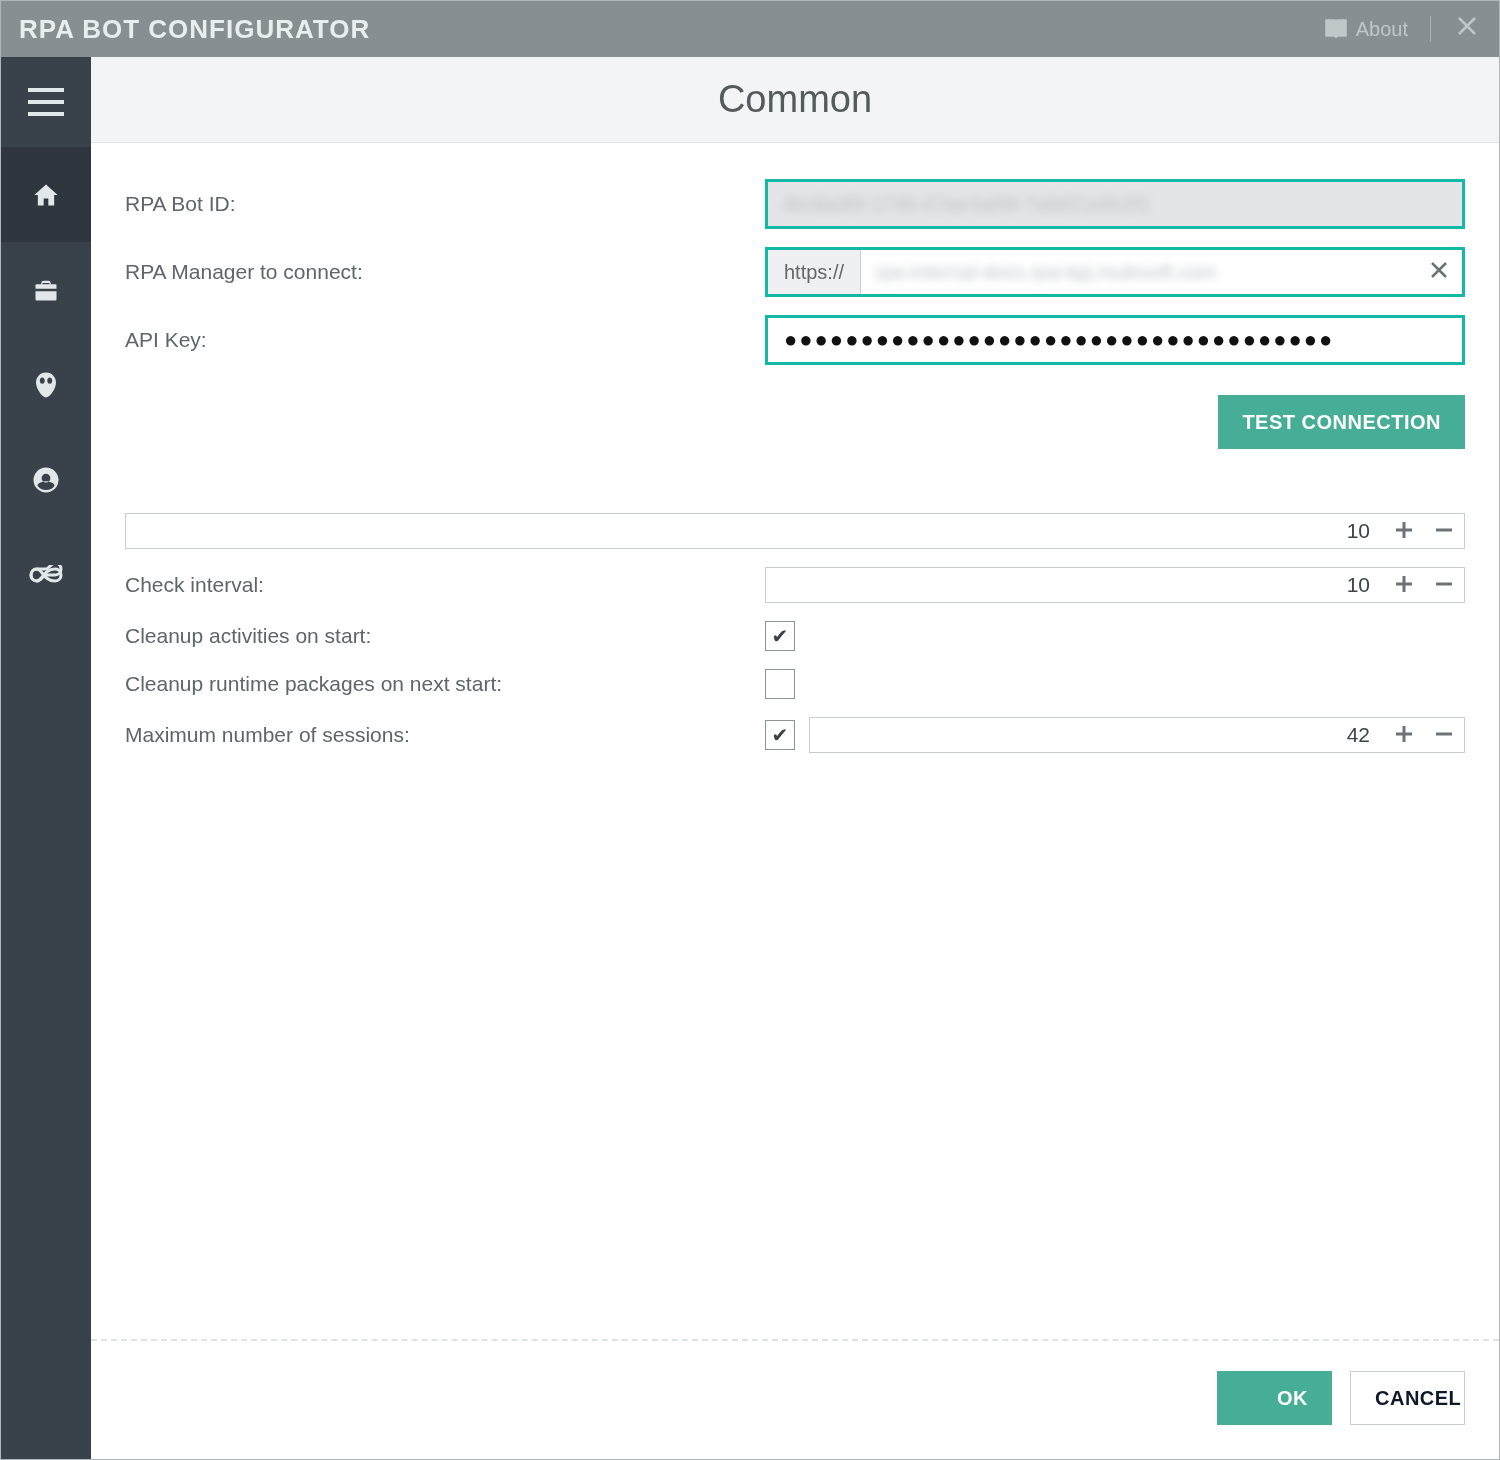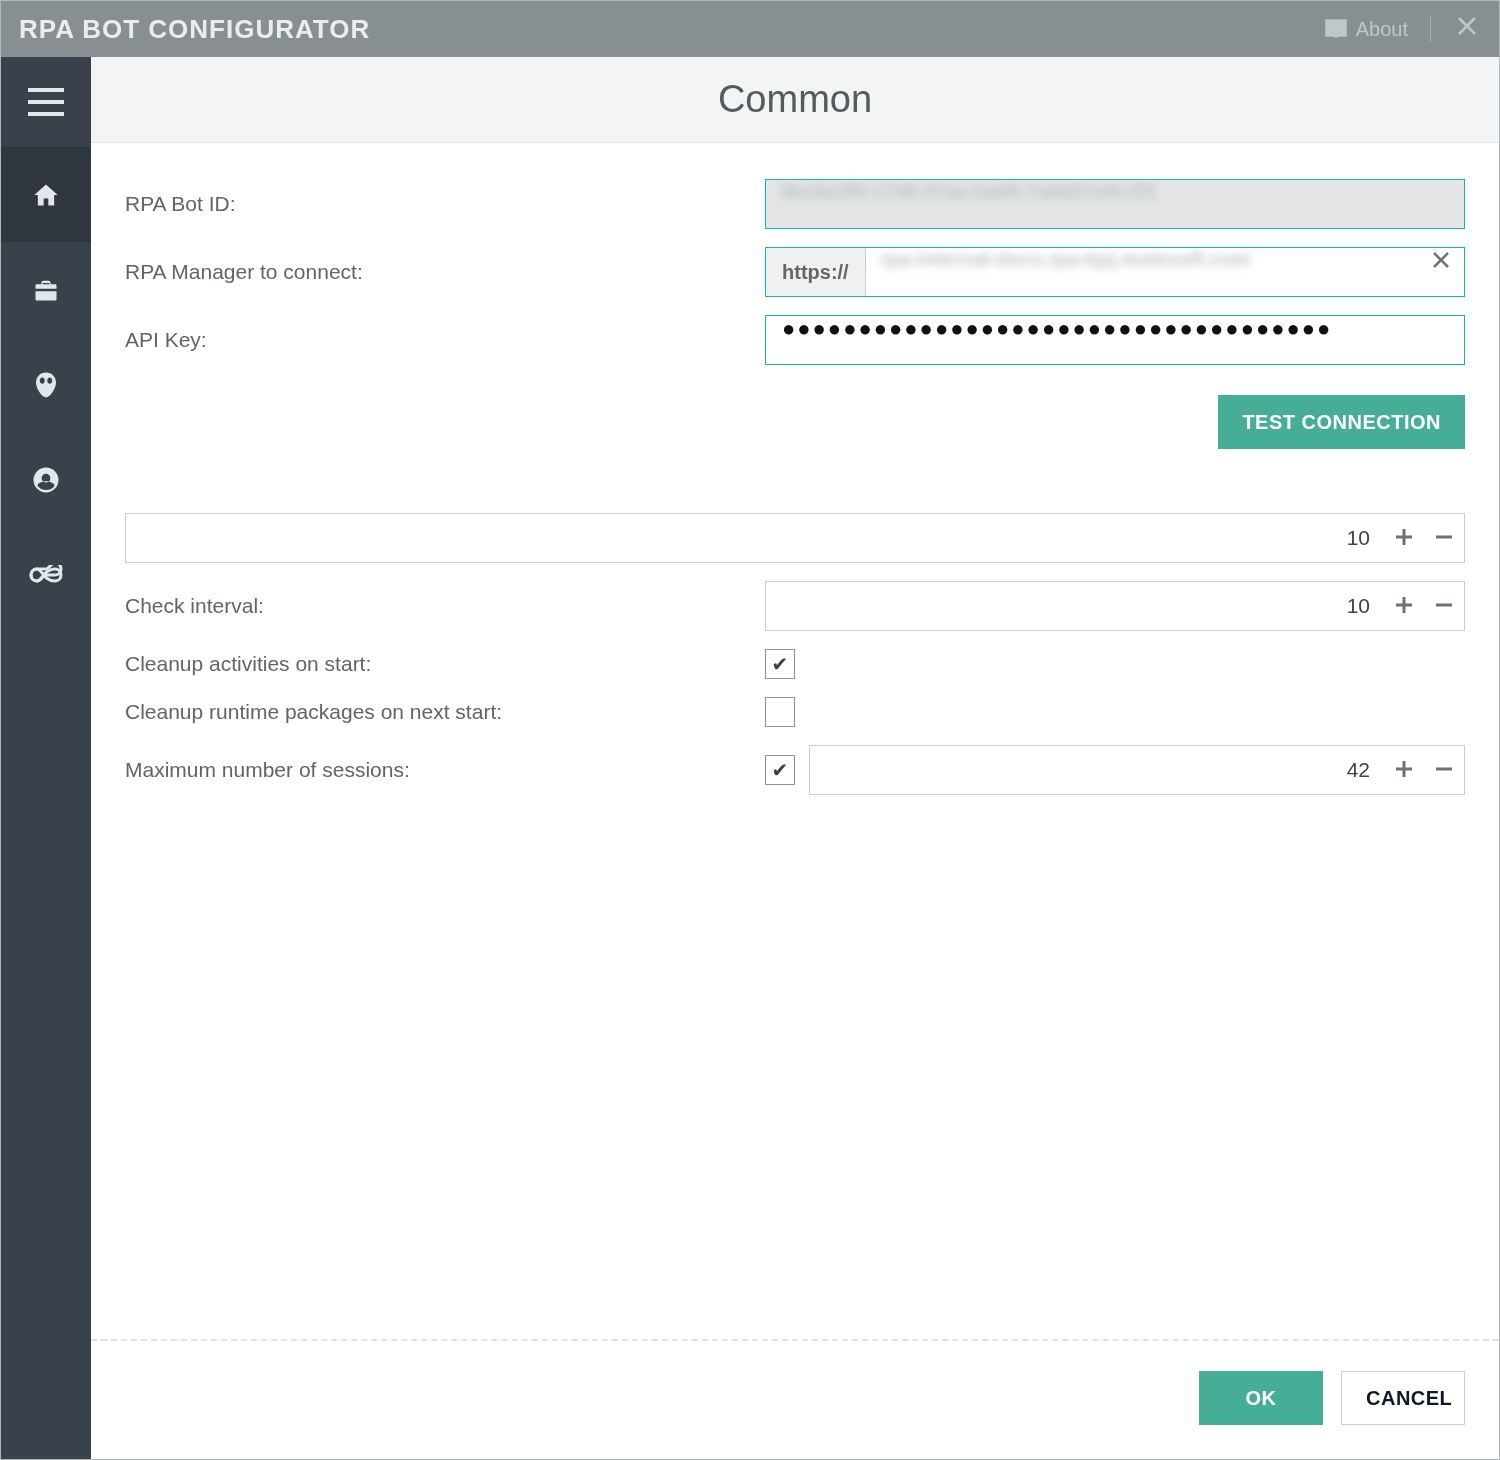--- a/index.html
+++ b/index.html
@@ -28,45 +28,45 @@
   
   .main { flex: 1; display: flex; flex-direction: column; background: #ffffff; }
   .header { height: 86px; display: flex; align-items: center; justify-content: center; background: #f2f4f5; border-bottom: 1px solid #e2e5e7; }
   .header h1 { font-size: 38px; font-weight: 300; color: #555a5d; }
 
   .content { flex: 1; padding: 36px 34px 0 34px; overflow: auto; }
   .row { display: flex; align-items: center; margin-bottom: 18px; }
   .row .label { width: 640px; font-size: 21px; color: #606568; }
   .row .controls { flex: 1; display: flex; align-items: center; gap: 14px; }
 
-  .field { height: 50px; border: 1px solid #14b8a6; background: #fff; display: flex; align-items: flex-start; width: 100%; font-weight: bold; }
+  .field { height: 50px; border: 3px solid #14b8a6; background: #fff; display: flex; align-items: center; width: 100%; }
   .field.readonly { background: #e3e5e6; }
   .field .prefix { height: 100%; display:flex; align-items:center; padding: 0 16px; border-right: 1px solid #c8cdd0; color: #636769; font-size: 20px; background: #eef0f1; }
   .field .clear { width: 46px; text-align: center; font-size: 24px; color: #6c7276; cursor: pointer; }
   .blur-text { color: #bfc4c7; filter: blur(4px); user-select: none; white-space: nowrap; overflow:hidden; padding: 0 14px; font-size: 20px; flex:1; }
 
   .api-dots { font-size: 22px; letter-spacing: 2px; padding: 0 16px; color: #111; }
 
   .btn { height: 54px; padding: 0 24px; border: none; font-size: 20px; font-weight: 600; cursor: pointer; letter-spacing: 0.5px; }
   .btn.green { background: #46ae96; color: #fff; }
   .btn.grey { background: #fff; color: #0f172a; border: 1px solid #c8cdd0; }
 
   .right-align { display:flex; justify-content:flex-end; }
   .spacer-lg { height: 64px; }
 
-  .spin-field { height: 50px; border: 1px solid #c8cdd0; background:#fff; display:flex; align-items:center; flex:1; }
+  .spin-field { height: 36px; border: 1px solid #c8cdd0; background:#fff; display:flex; align-items:center; flex:1; }
   .spin-field input { border:none; outline:none; flex:1; text-align:right; padding: 0 14px; font-size: 21px; color:#3e4346; height:100%; background:transparent; }
   .spin-btn { width: 40px; text-align:center; font-size: 26px; color:#6c7276; cursor:pointer; user-select:none; }
 
   .checkbox { width: 30px; height: 30px; border: 1px solid #8d9498; display:flex; align-items:center; justify-content:center; cursor:pointer; background:#fff; }
   .checkbox.checked::after { content:"✔"; font-size: 20px; color:#3b4145; }
 
   .footer-sep { border: none; border-top: 2px dashed #dfe3e5; margin: 0; }
   .footer { padding: 30px 34px 34px 34px; display:flex; justify-content:flex-end; gap: 18px; }
-  .footer .btn { width: 124px; }
+  .footer .btn { width: 115px; text-align: right; }
 </style>
 </head>
 <body>
 
 <div class="titlebar">
   <div class="title">RPA BOT CONFIGURATOR</div>
   <div class="right">
     <div class="link">
       <span class="book-icon">
         <svg width="24" height="22" viewBox="0 0 24 22">

